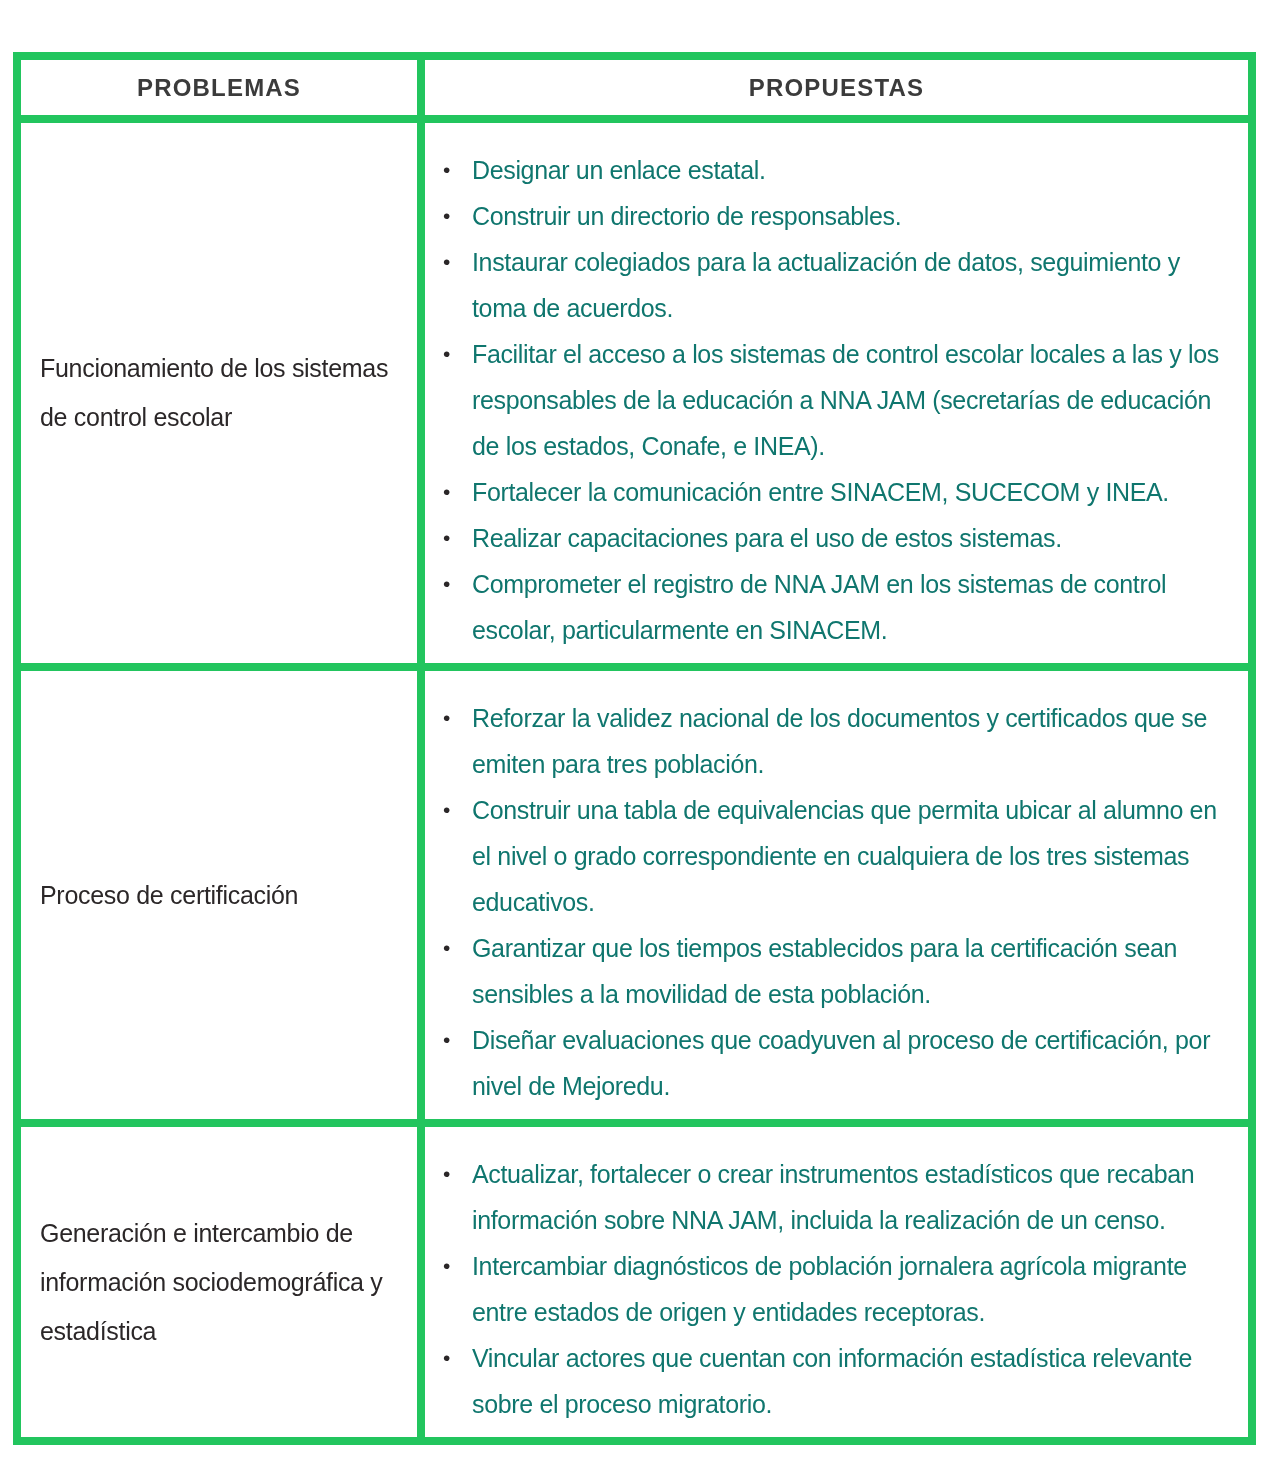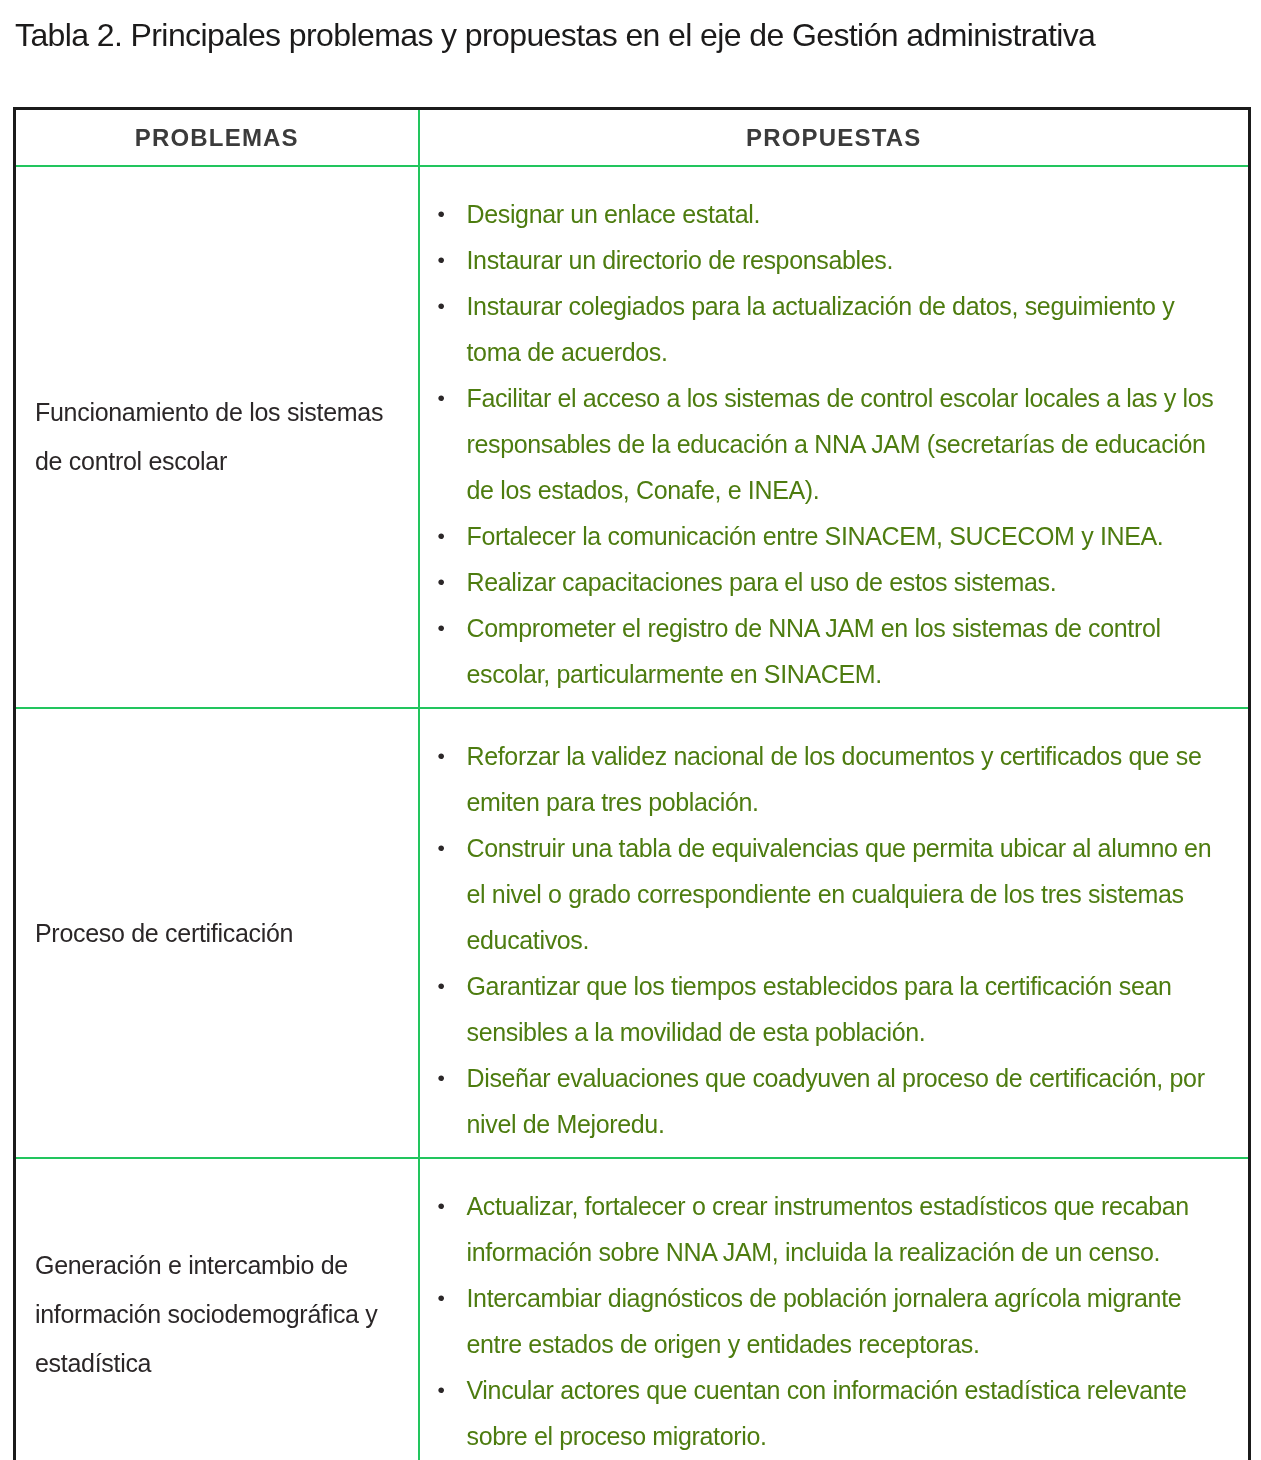--- a/index.html
+++ b/index.html
@@ -27,21 +27,21 @@
   }
   table.main-table {
     border-collapse: collapse;
     table-layout: fixed;
     width: 1235px;
     margin-top: 52px;
     border: 3px solid #1b1b1b;
   }
   table.main-table th,
   table.main-table td {
-    border: 2px solid #22c55e;
+    border: 8px solid #22c55e;
   }
   th.col-header {
     height: 53px;
     font-size: 24px;
     font-weight: bold;
     letter-spacing: 1.2px;
     color: #3b3b3b;
     text-align: center;
     vertical-align: middle;
   }
@@ -52,21 +52,21 @@
     padding: 0 14px 0 19px;
     font-size: 25px;
     line-height: 49px;
     letter-spacing: -0.3px;
     color: #2b2728;
     margin-top: 8px;
   }
   td.propuestas-cell {
     vertical-align: top;
     padding: 24px 18px 10px 0;
-    color: #4d7c0f;
+    color: #0f766e;
   }
   ul.propuestas-list {
     margin: 0;
     padding: 0;
     list-style: none;
   }
   ul.propuestas-list li {
     position: relative;
     padding-left: 47px;
     font-size: 25px;
@@ -83,40 +83,39 @@
   }
   tr.row-1 { height: 503px; }
   tr.row-2 { height: 422px; }
   tr.row-3 { height: 288px; }
 </style>
 </head>
 <body>
 
 <div class="page">
 
-  <h1 class="doc-title">Tabla 2. Principales problemas y propuestas en el eje de Gestión administrativa</h1>
 
   <table class="main-table">
     <colgroup>
       <col class="col-problemas">
       <col class="col-propuestas">
     </colgroup>
     <thead>
       <tr>
         <th class="col-header">PROBLEMAS</th>
         <th class="col-header">PROPUESTAS</th>
       </tr>
     </thead>
     <tbody>
       <tr class="row-1">
         <td class="problema-cell">Funcionamiento de los sistemas de control escolar</td>
         <td class="propuestas-cell">
           <ul class="propuestas-list">
             <li>Designar un enlace estatal.</li>
-            <li>Instaurar un directorio de responsables.</li>
+            <li>Construir un directorio de responsables.</li>
             <li>Instaurar colegiados para la actualización de datos, seguimiento y toma de acuerdos.</li>
             <li>Facilitar el acceso a los sistemas de control escolar locales a las y los responsables de la educación a NNA JAM (secretarías de educación de los estados, Conafe, e INEA).</li>
             <li>Fortalecer la comunicación entre SINACEM, SUCECOM y INEA.</li>
             <li>Realizar capacitaciones para el uso de estos sistemas.</li>
             <li>Comprometer el registro de NNA JAM en los sistemas de control escolar, particularmente en SINACEM.</li>
           </ul>
         </td>
       </tr>
       <tr class="row-2">
         <td class="problema-cell">Proceso de certificación</td>

